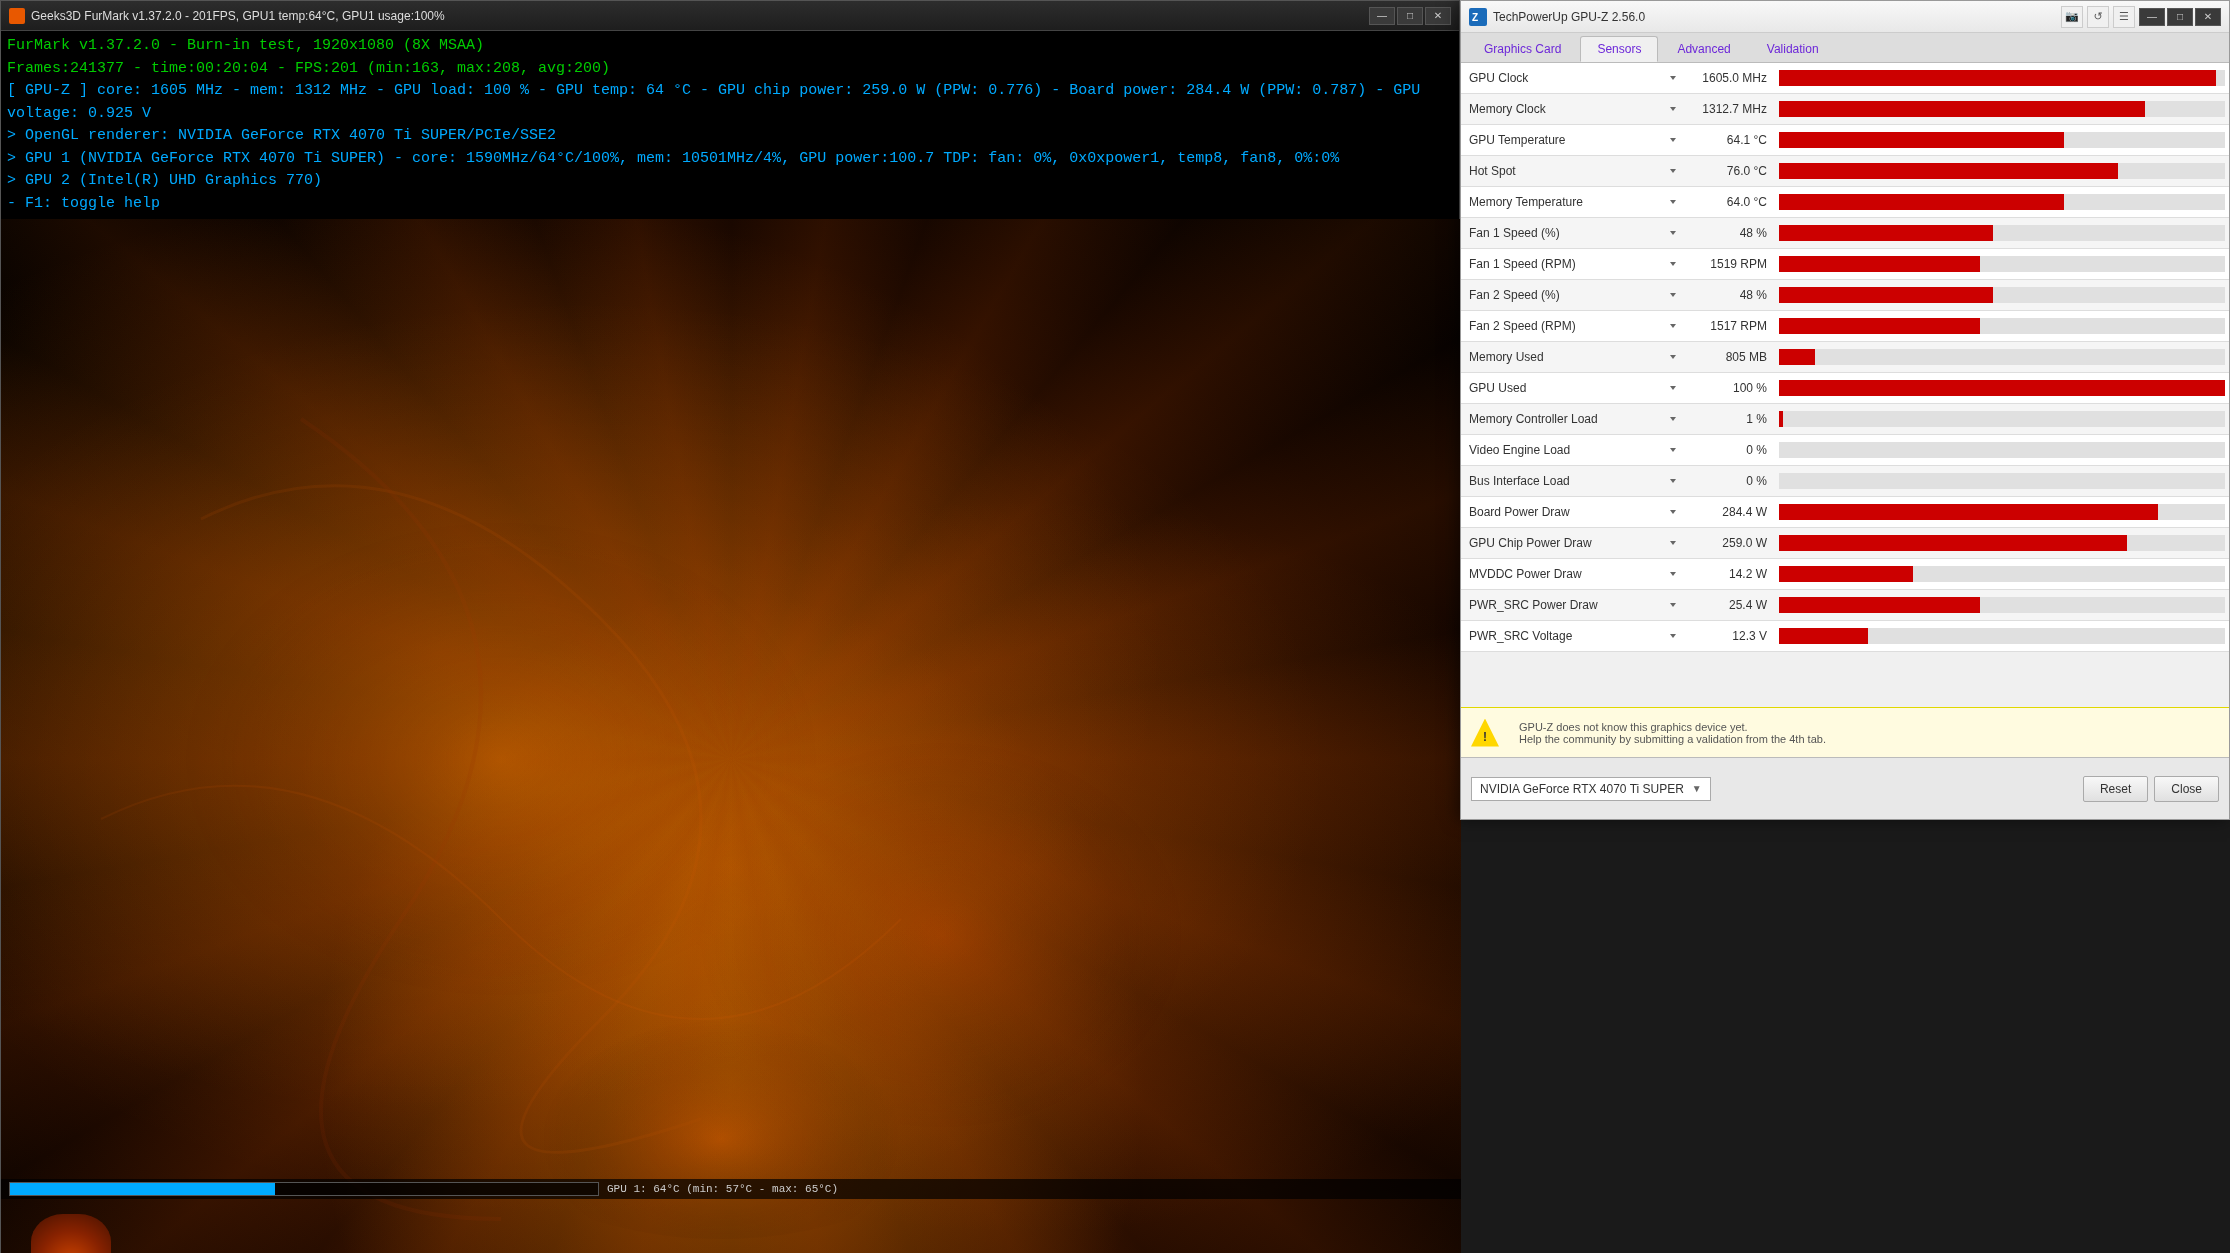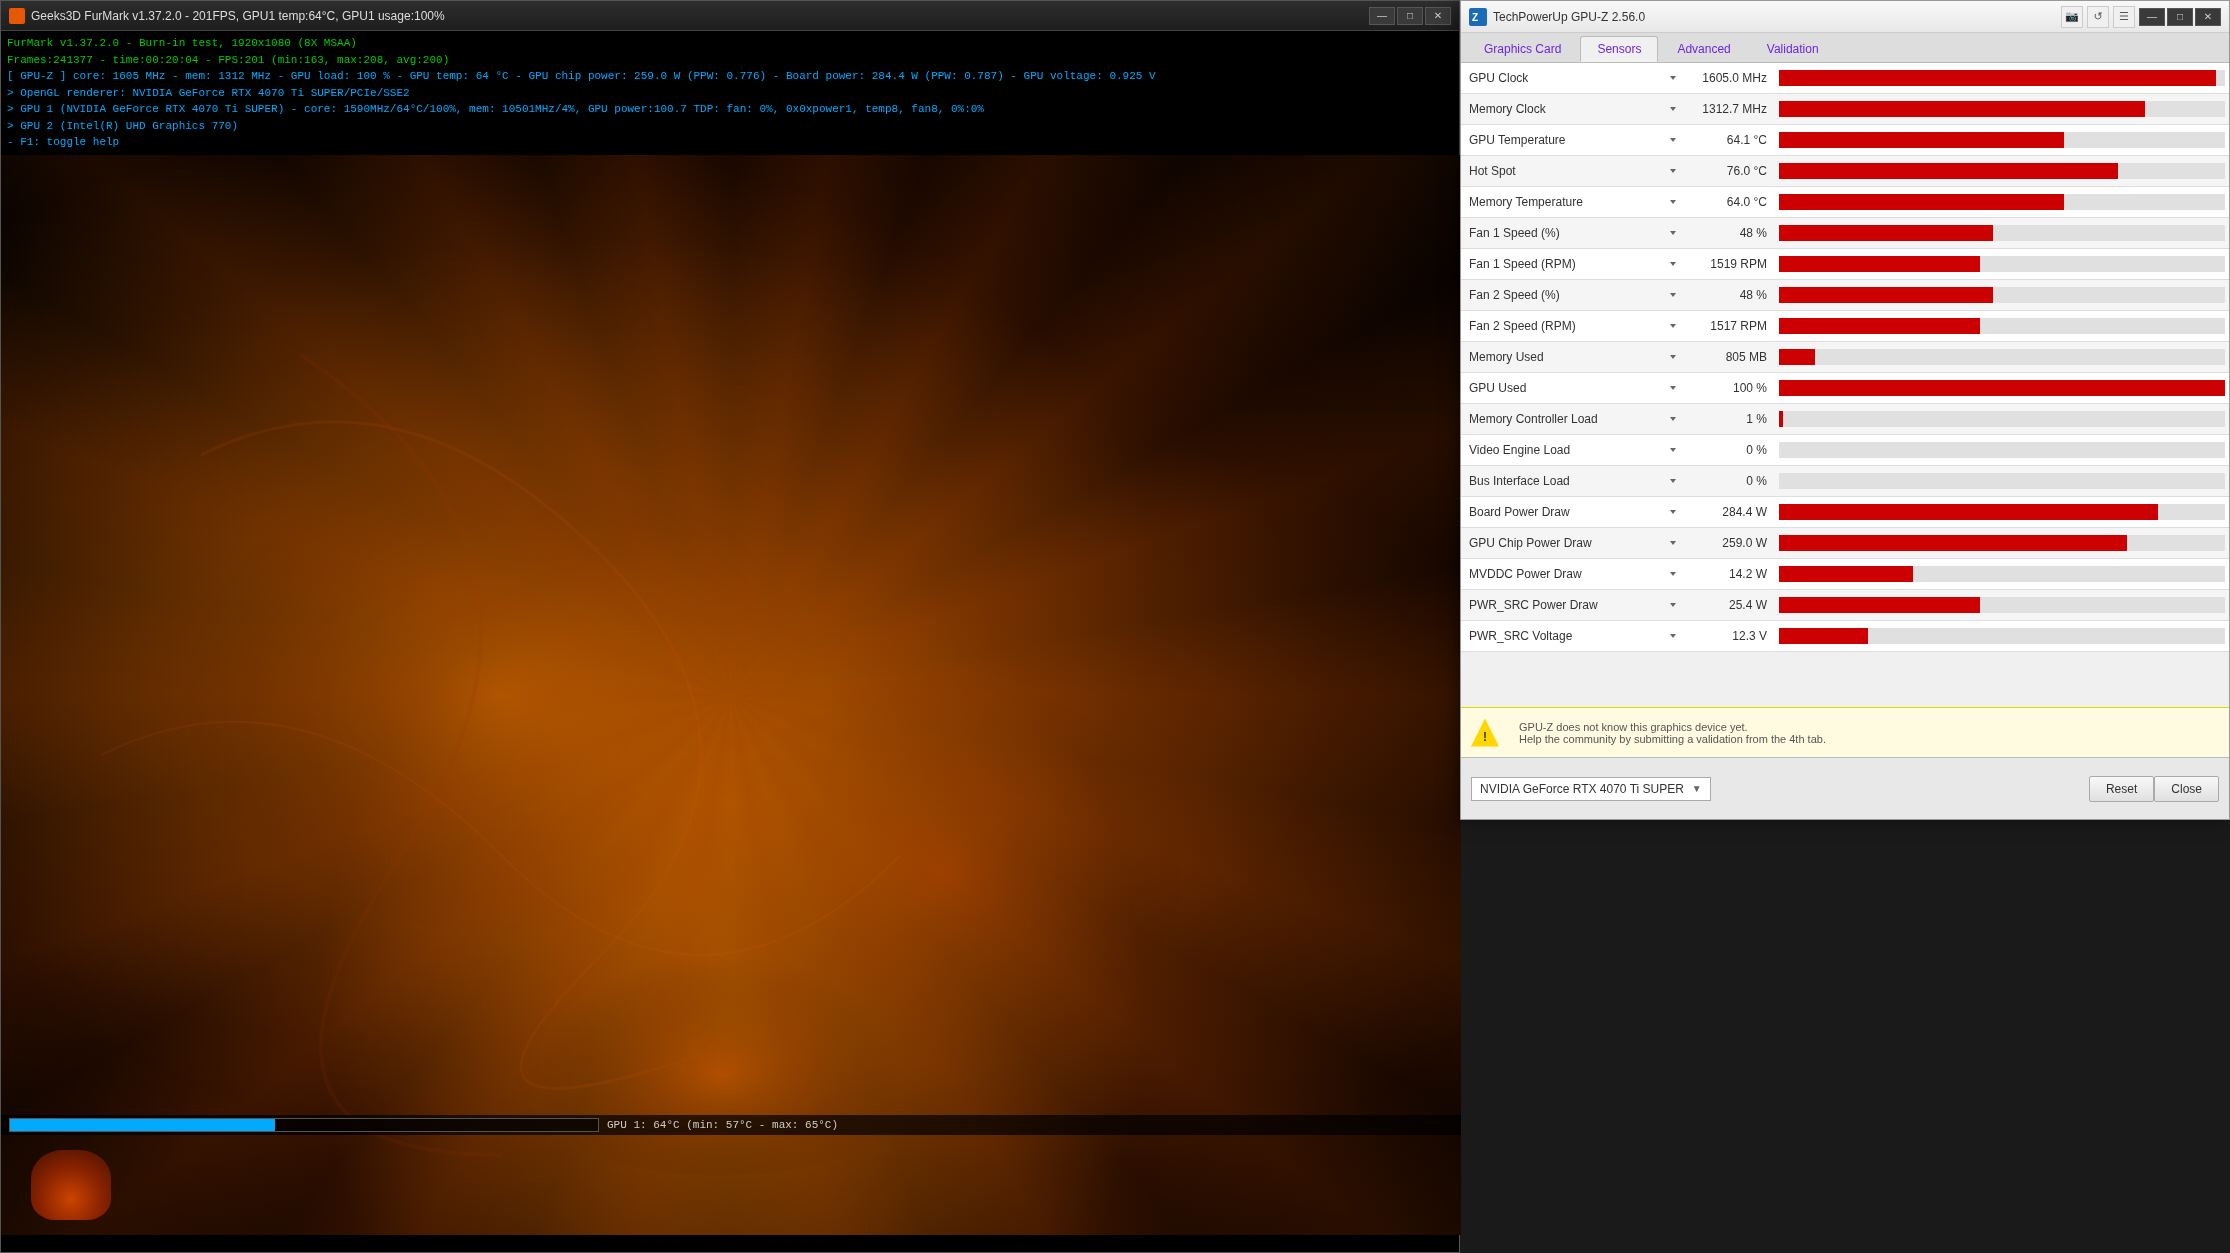--- a/index.html
+++ b/index.html
@@ -61,21 +61,21 @@
       font-size: 10px;
       cursor: pointer;
       display: flex;
       align-items: center;
       justify-content: center;
     }
 
     #furmark-info {
       padding: 4px 6px;
       font-family: 'Courier New', monospace;
-      font-size: 11px;
+      font-size: 15px;
       line-height: 1.5;
     }
 
     #furmark-info .line1 { color: #00cc00; }
     #furmark-info .line2 { color: #00cc00; }
     #furmark-info .line3 { color: #00aaff; }
     #furmark-info .line4 { color: #00aaff; }
     #furmark-info .line5 { color: #00aaff; }
     #furmark-info .line6 { color: #00aaff; }
     #furmark-info .line7 { color: #00aaff; }
@@ -314,20 +314,21 @@
       cursor: pointer;
     }
 
     .gpu-selector-arrow {
       font-size: 10px;
       color: #666;
     }
 
     .gpuz-action-btns {
       display: flex;
+      gap: 6px;
     }
 
     .gpuz-btn {
       padding: 5px 16px;
       font-size: 12px;
       border: 1px solid #aaa;
       background: linear-gradient(to bottom, #f8f8f8, #e0e0e0);
       cursor: pointer;
       color: #333;
       border-radius: 2px;

